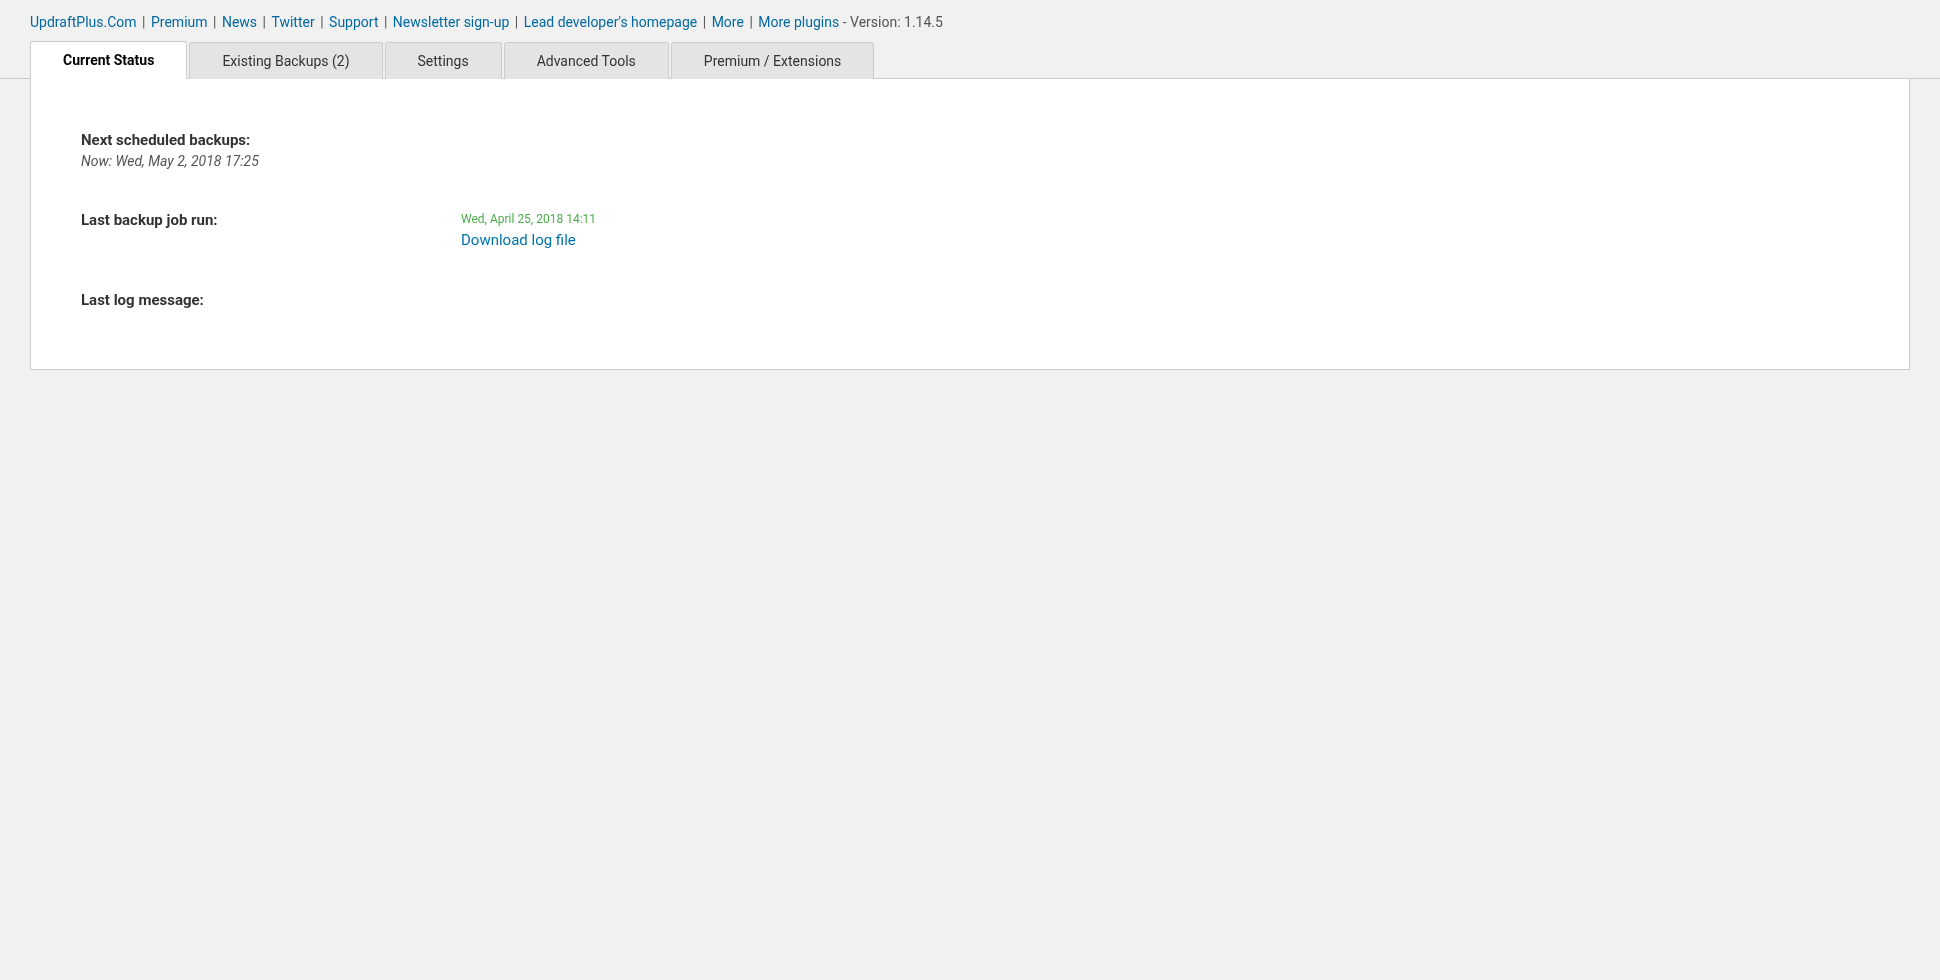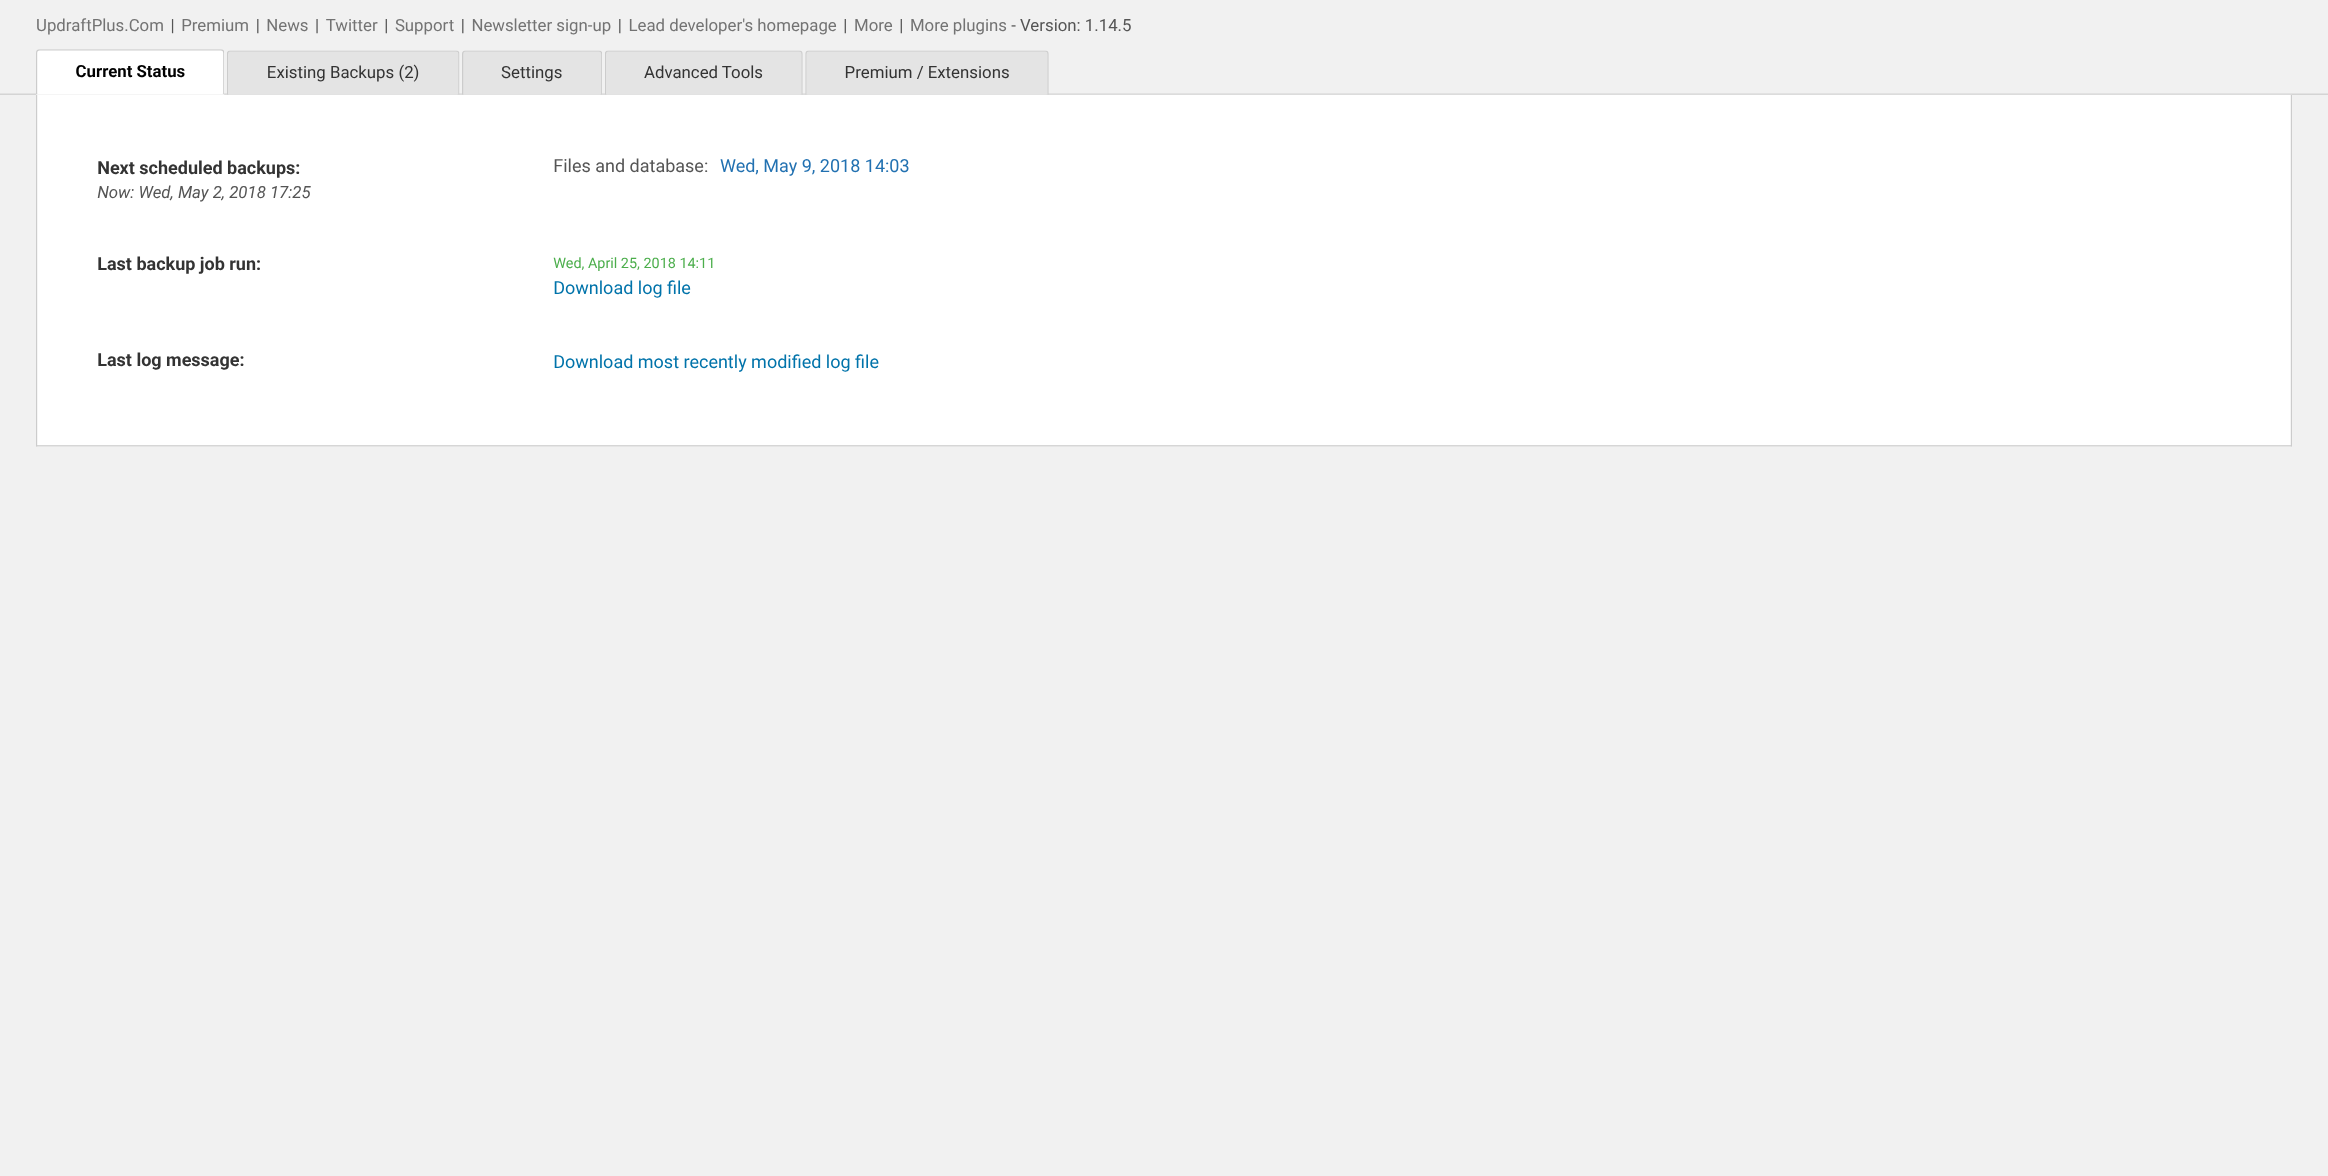--- a/index.html
+++ b/index.html
@@ -17,21 +17,21 @@
       min-height: 980px;
     }
 
     .top-nav {
       padding: 14px 30px 10px 30px;
       font-size: 14px;
       color: #555;
     }
 
     .top-nav a {
-      color: #737373;
+      color: #0369a1;
       text-decoration: none;
     }
 
     .top-nav .separator {
       color: #555;
       margin: 0 2px;
     }
 
     .top-nav .version {
       color: #555;
@@ -192,35 +192,30 @@
 <div class="main-content">
 
 
   <div class="status-section">
 
     <div class="status-row">
       <div class="status-label">
         <span>Next scheduled backups:</span>
         <span class="subtitle">Now: Wed, May 2, 2018 17:25</span>
       </div>
-      <div class="status-value">
-        <span class="label-prefix">Files and database:</span>
-        <span class="date-blue">Wed, May 9, 2018 14:03</span>
-      </div>
     </div>
 
     <div class="status-row">
       <div class="status-label">Last backup job run:</div>
       <div class="status-value">
         <span class="date-green">Wed, April 25, 2018 14:11</span>
         <a href="#">Download log file</a>
       </div>
     </div>
 
     <div class="status-row">
       <div class="status-label">Last log message:</div>
       <div class="status-value">
-        <a href="#">Download most recently modified log file</a>
       </div>
     </div>
 
   </div>
 </div>
 
 </body></html>

